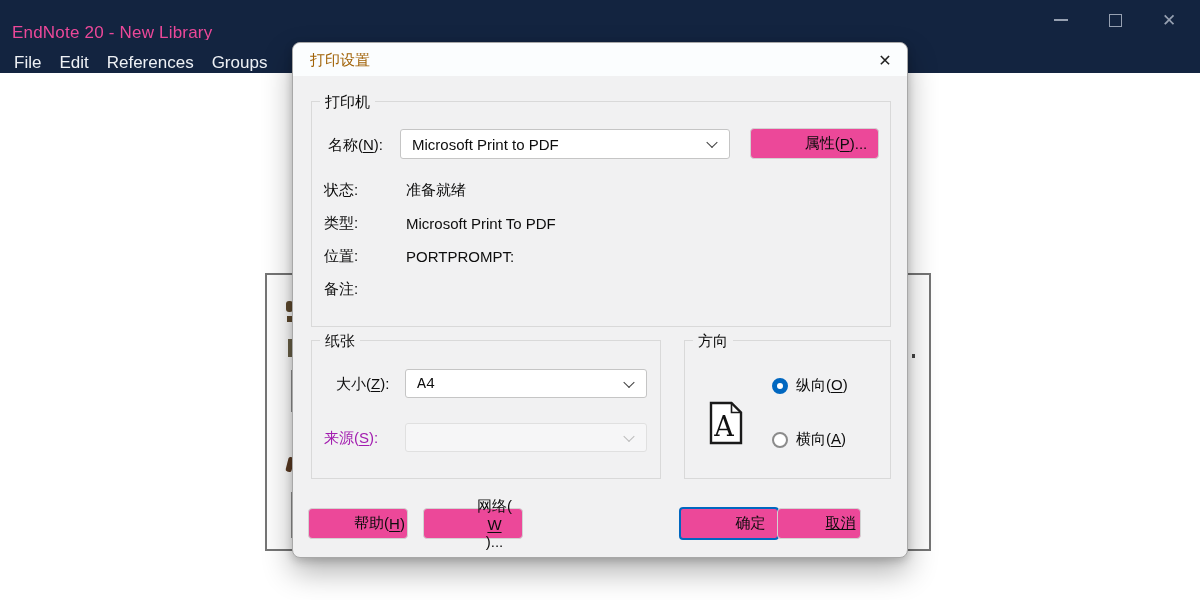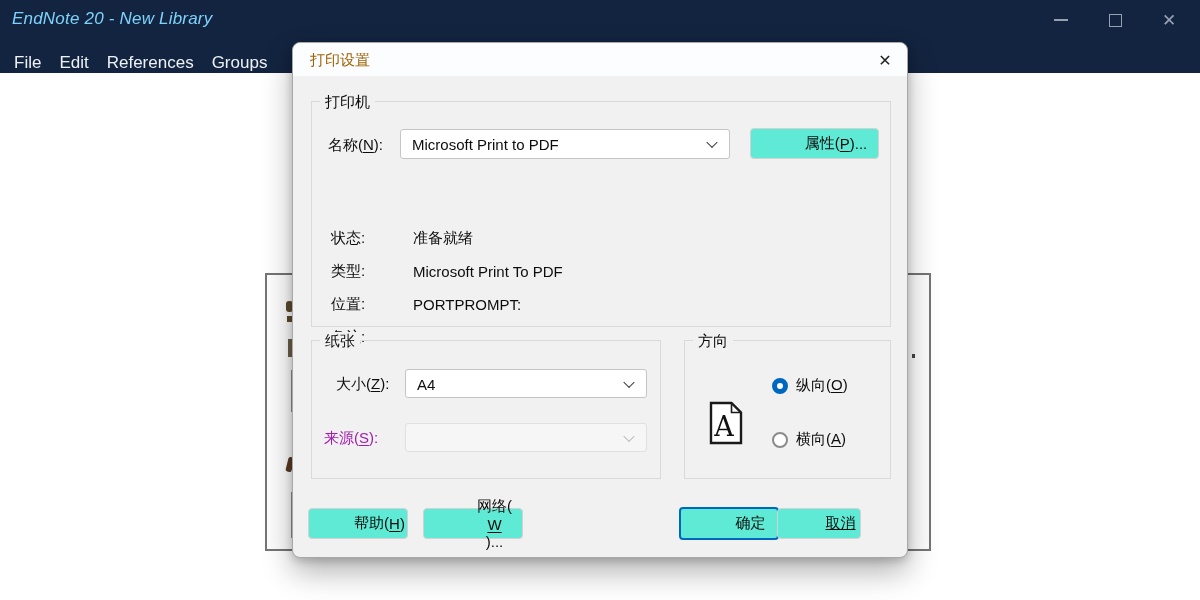--- a/index.html
+++ b/index.html
@@ -10,22 +10,22 @@
     font-family:"Liberation Sans","DejaVu Sans",sans-serif;
     color:#111;
   }
 
   
   .titlebar {
     position:absolute; left:0; top:0; width:1200px; height:40px;
     background:#132440;
   }
   .titlebar-title {
-    position:absolute; left:12px; top:9px;
-    font-size:17px; color:#7dd3fc; letter-spacing:.2px;font-style:italic;
+    position:absolute; left:12px; top:23px;
+    font-size:17px; color:#ec4899; letter-spacing:.2px;
   }
   .win-controls { position:absolute; right:4px; top:0; height:40px; display:flex; }
   .win-btn {
     width:54px; height:40px; display:flex; align-items:center; justify-content:center;
     color:#96a0b1; cursor:default;
   }
   .min-glyph { width:14px; height:2px; background:#96a0b1; }
   .max-glyph { width:13px; height:13px; border:1.5px solid #96a0b1; }
   .close-glyph { font-size:17px; line-height:1; color:#96a0b1; }
 
@@ -92,31 +92,31 @@
   .chevron {
     position:absolute; right:13px; top:50%;
     width:8px; height:8px;
     border-right:1.6px solid #3f3f3f; border-bottom:1.6px solid #3f3f3f;
     transform:translateY(-70%) rotate(45deg);
   }
   .combobox.disabled { background:#f6f6f7; border-color:#e0e0e0; }
   .combobox.disabled .chevron { border-color:#bcbcbc; }
 
   #name-combobox   { left:88px; top:27px; width:330px; height:30px; }
-  #size-combobox   { left:93px; top:28px; width:242px; height:29px; }
+  #size-combobox   { left:93px; top:28px; width:242px; height:29px;font-family:Liberation Mono, monospace; }
   #source-combobox { left:93px; top:82px; width:242px; height:29px; }
 
   .push-btn {
-    position:absolute; background:#5eead4; border:1px solid #d2d2d2; border-radius:4px;
+    position:absolute; background:#ec4899; border:1px solid #d2d2d2; border-radius:4px;
     font-size:15px; color:#0d0d0d; display:flex; align-items:center; justify-content:center;
     cursor:default; white-space:nowrap;padding-left:43px;
   }
   #properties-button { left:438px; top:26px; width:129px; height:31px; }
 
-  .info-rows { position:absolute; left:19px; top:72px; right:10px;margin-top:48px; }
+  .info-rows { position:absolute; left:12px; top:72px; right:10px; }
   .info-row  { display:flex; align-items:center; height:33px; }
   .info-label { width:82px; font-size:15px; color:#0d0d0d; }
   .info-value { font-size:15px; color:#0d0d0d; }
 
   .radio-row { position:absolute; display:flex; align-items:center; cursor:default; }
   #radio-portrait-row  { left:87px; top:35px; }
   #radio-landscape-row { left:87px; top:89px; }
   .radio { width:16px; height:16px; border-radius:50%; background:#fff; flex:0 0 auto; }
   .radio.checked   { border:5px solid #0067c0; }
   .radio.unchecked { border:2px solid #8b8b8b; }

